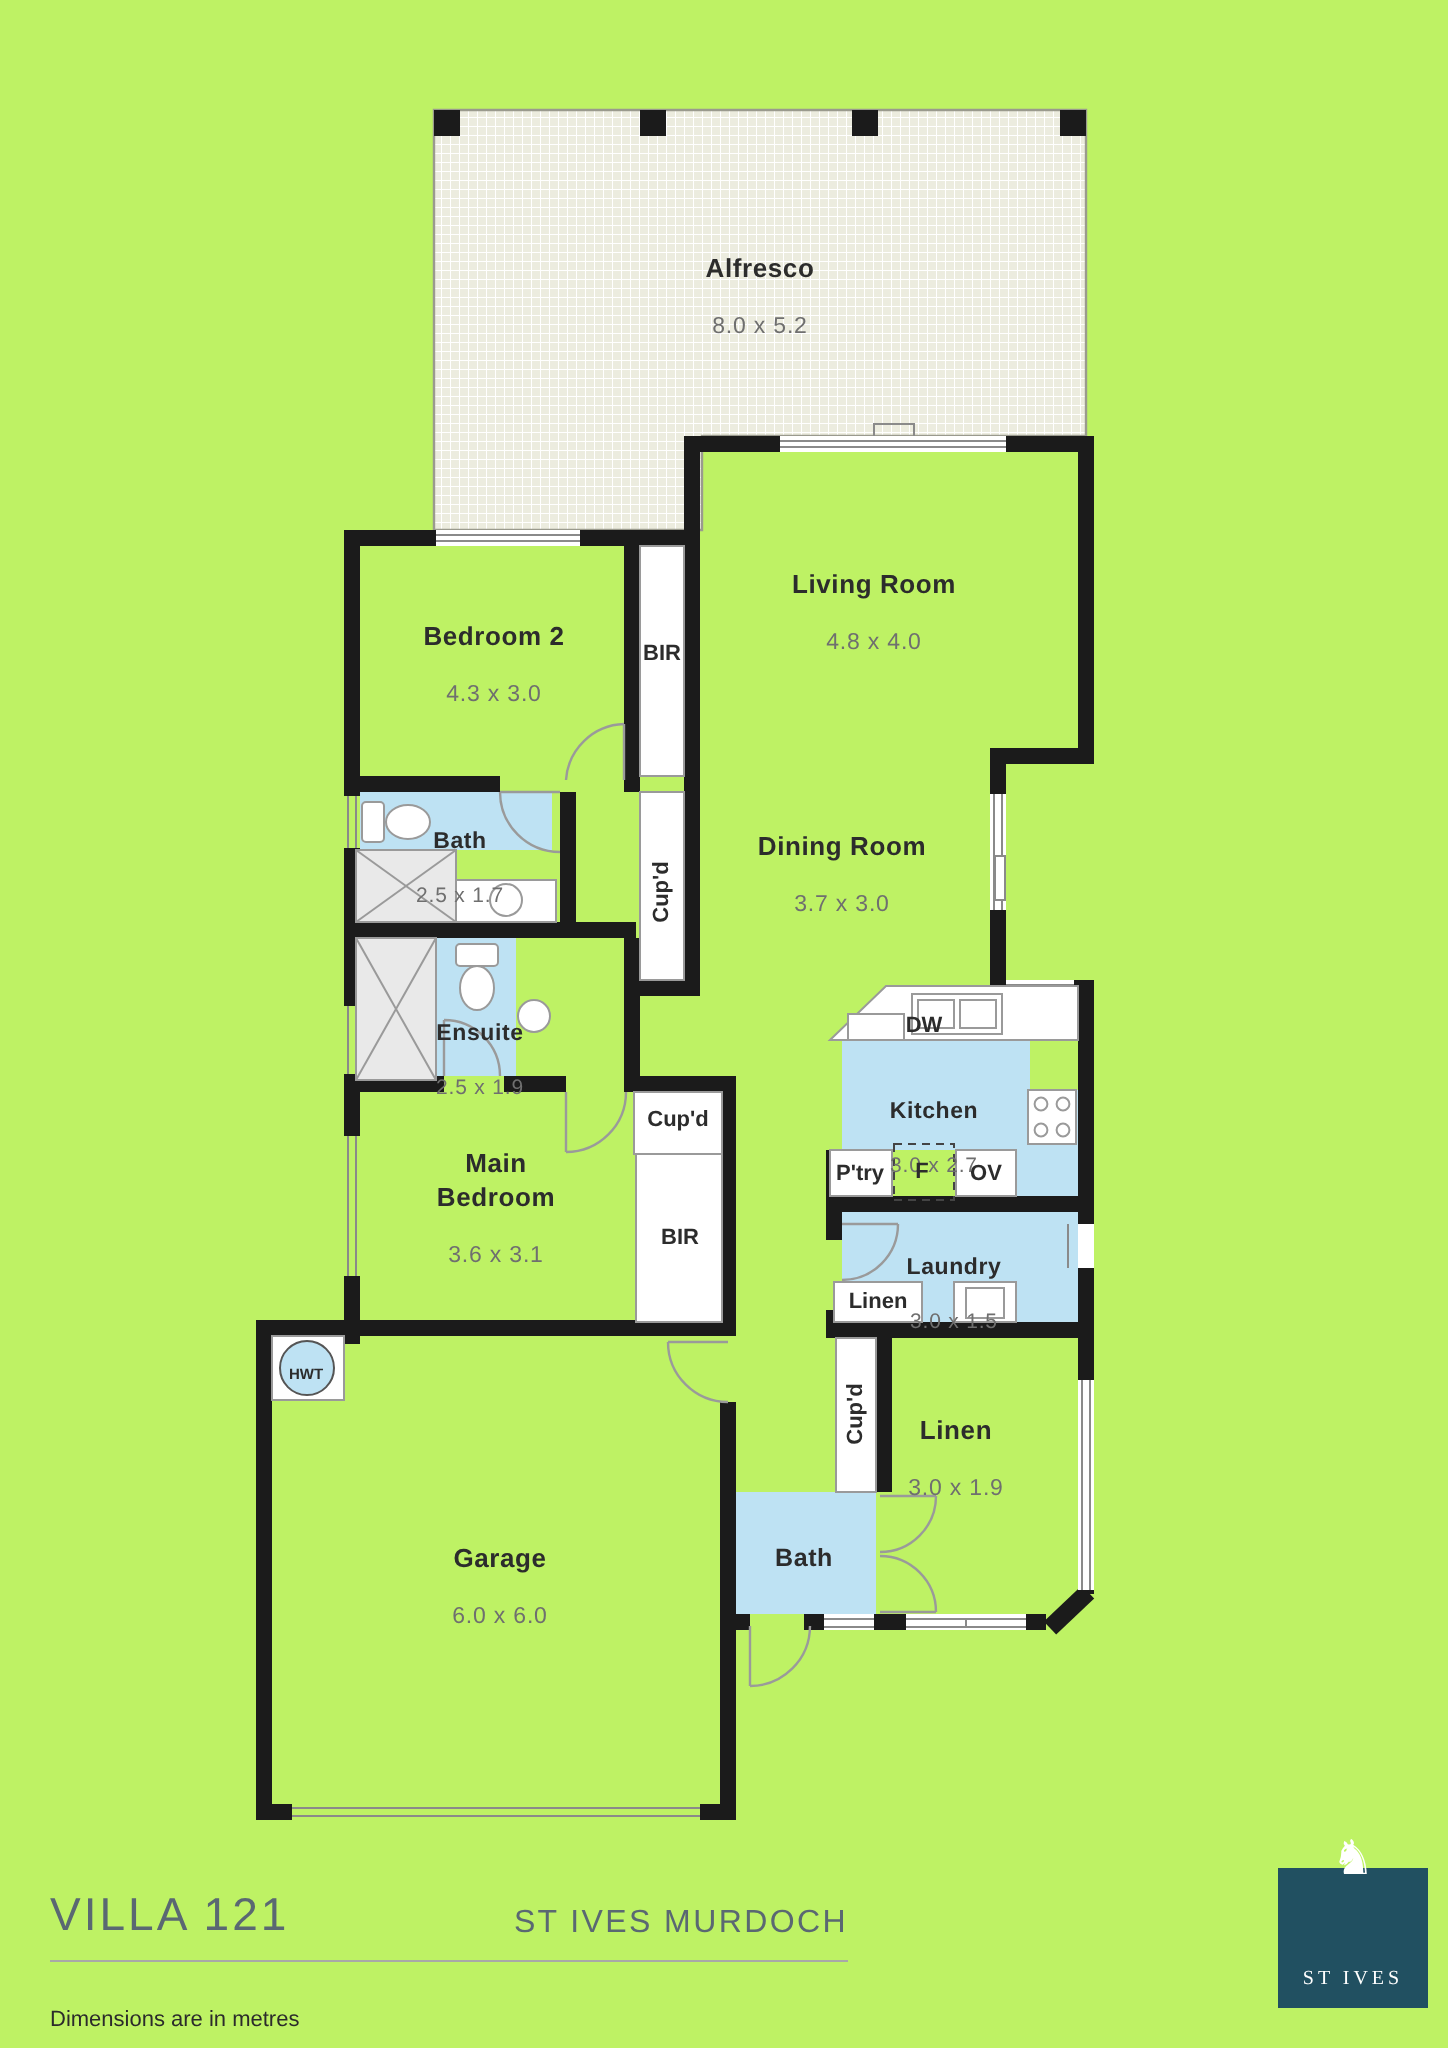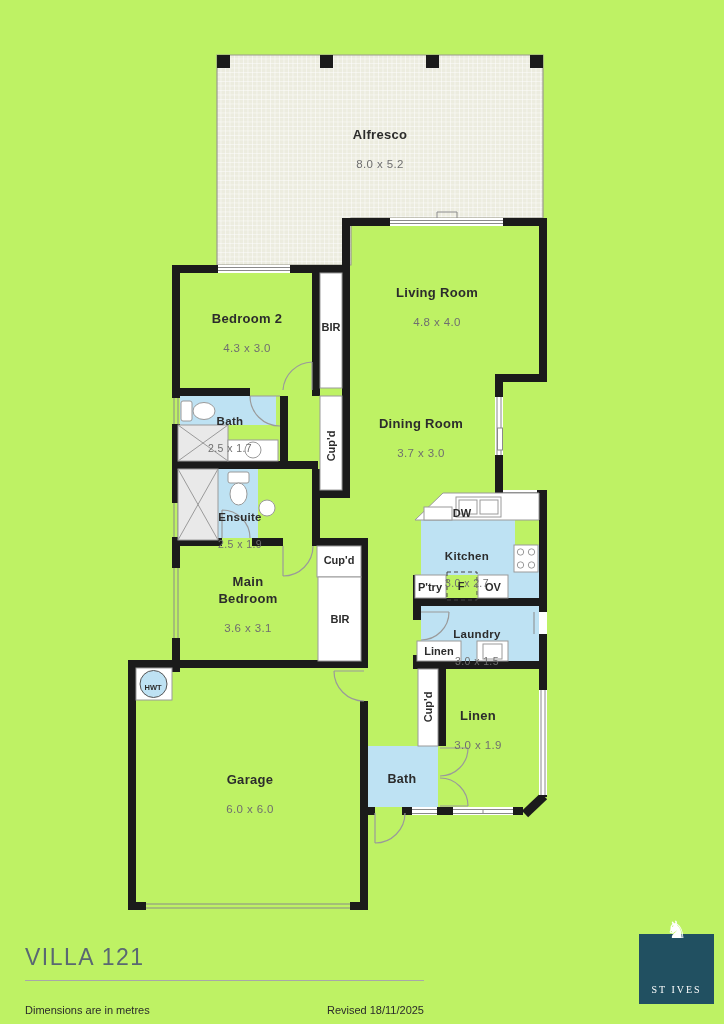--- a/index.html
+++ b/index.html
@@ -272,22 +272,22 @@
 <div class="fx" style="left:462px;top:513px">DW</div>
 <div class="fx" style="left:430px;top:587px">P'try</div>
 <div class="fx" style="left:461px;top:586px">F</div>
 <div class="fx" style="left:493px;top:587px">OV</div>
 <div class="fx" style="left:439px;top:651px">Linen</div>
 <div class="fx vert" style="left:428px;top:707px">Cup'd</div>
 <div class="fx tiny" style="left:153px;top:687px">HWT</div>
 
 <div class="footer-row">
   <div class="villa-title">VILLA 121</div>
+  <div class="estate-title">ST IVES MURDOCH</div>
 </div>
 <div class="footer-line"></div>
 <div class="footer-small note">Dimensions are in metres</div>
-<div class="footer-small revised">Revised 18/11/2025</div>
 <div class="logo" style="background:#215061">
   <div class="logo-knight">♞</div>
   <div class="logo-text">ST IVES</div>
 </div>
 
 </div>
 
 </body></html>

